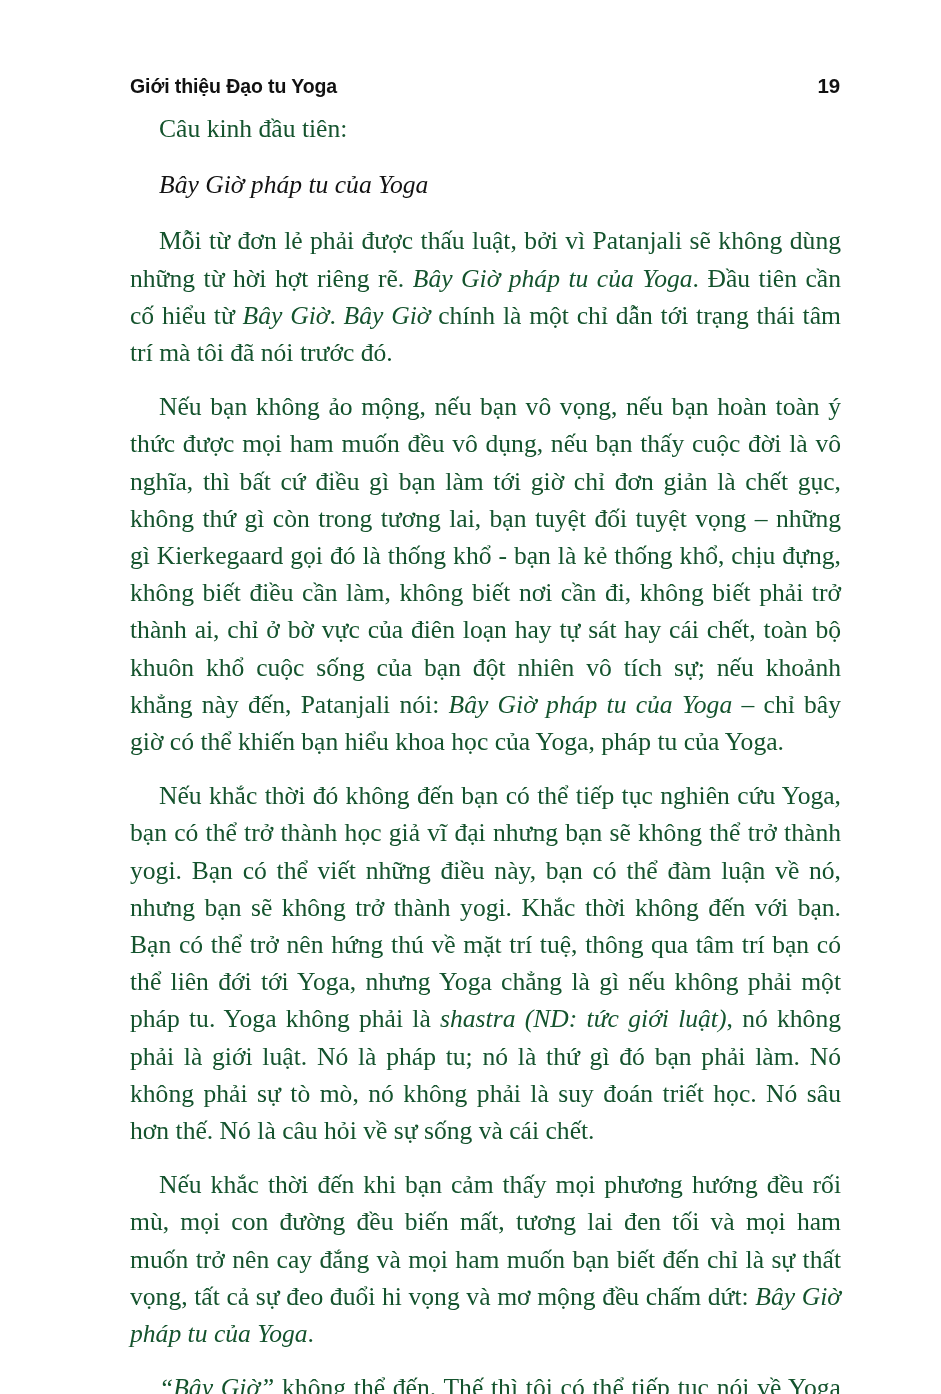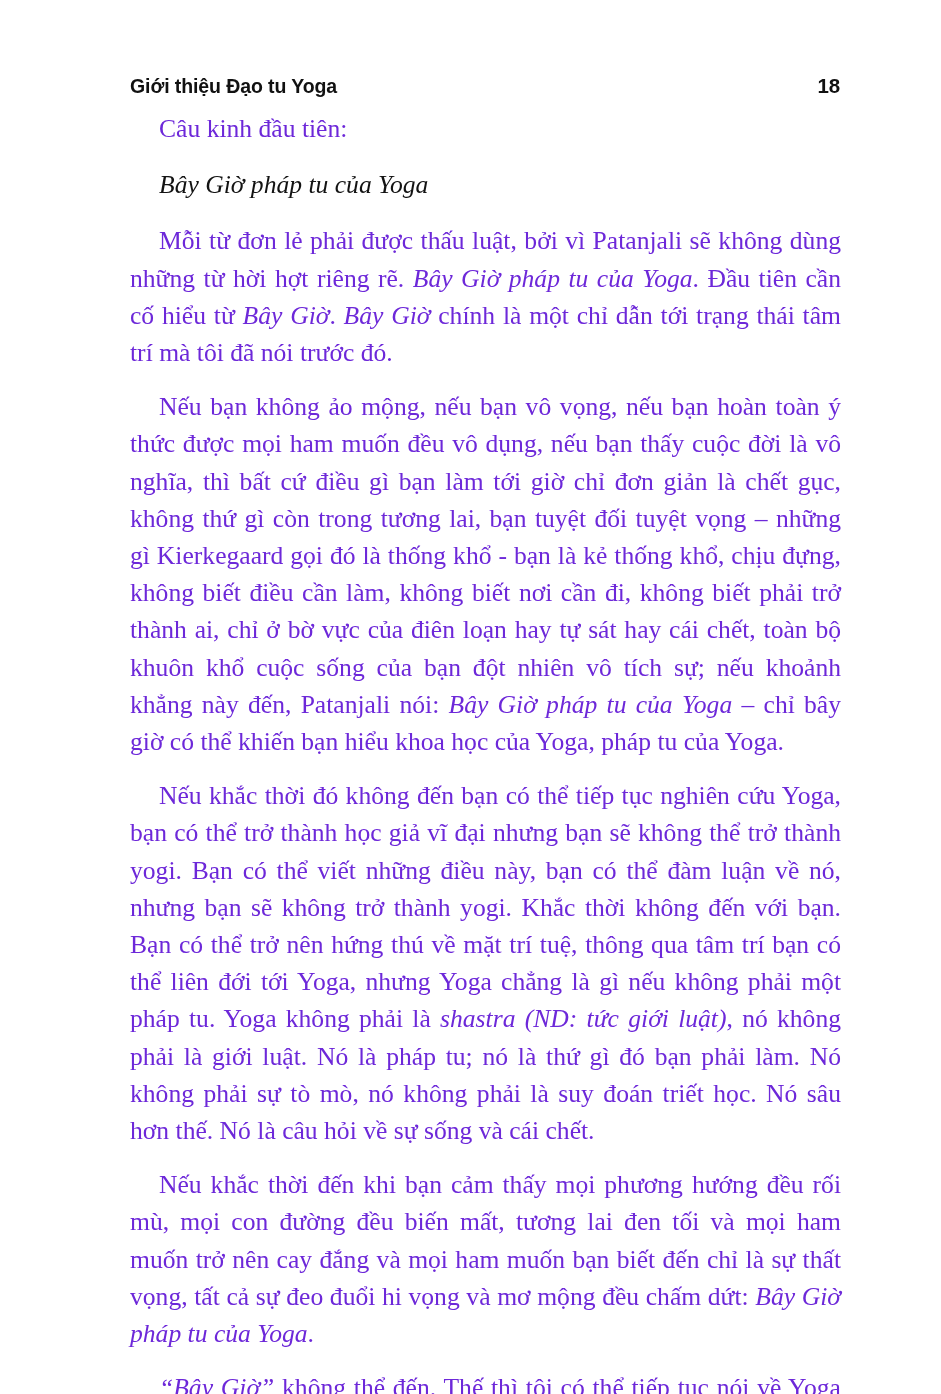--- a/index.html
+++ b/index.html
@@ -56,21 +56,21 @@
   }
 
   p.para {
     margin: 0;
     font-size: 25.6px;
     line-height: 37.2px;
     text-align: justify;
     text-justify: inter-word;
     hyphens: none;
     -webkit-hyphens: none;
-    color: #6d28d9;
+    color: #14532d;
   }
 
   p.para.indent {
     text-indent: 29px;
   }
 
   
   .gap-intro   { height: 19px; }
   .gap-verse   { height: 19px; }
   .gap-para    { height: 17px; }
@@ -90,21 +90,21 @@
     color: #131313;
   }
 </style>
 </head>
 <body>
 
 <div class="page">
 
   <div class="running-head">
     <span class="rh-title">Giới thiệu Đạo tu Yoga</span>
-    <span class="rh-folio">18</span>
+    <span class="rh-folio">19</span>
   </div>
 
   <div class="textblock">
 
     <p class="para indent">Câu kinh đầu tiên:</p>
 
     <div class="gap-intro"></div>
 
     <p class="verse">Bây Giờ pháp tu của Yoga</p>
 

